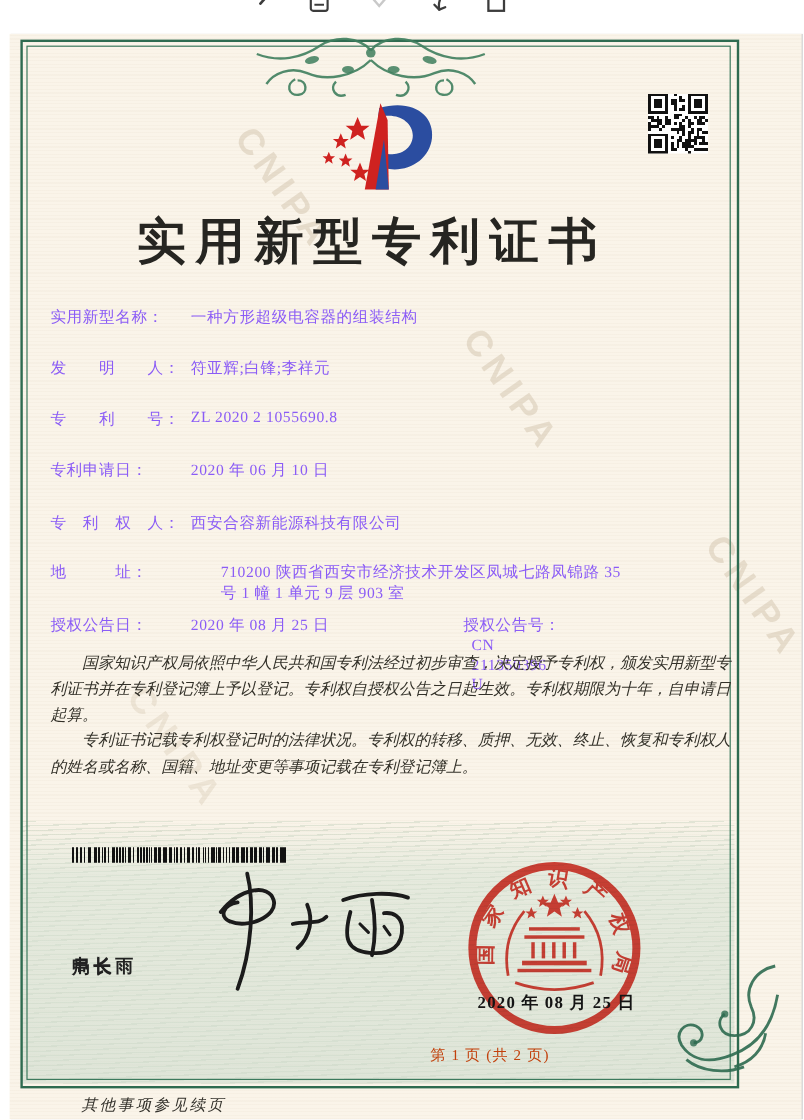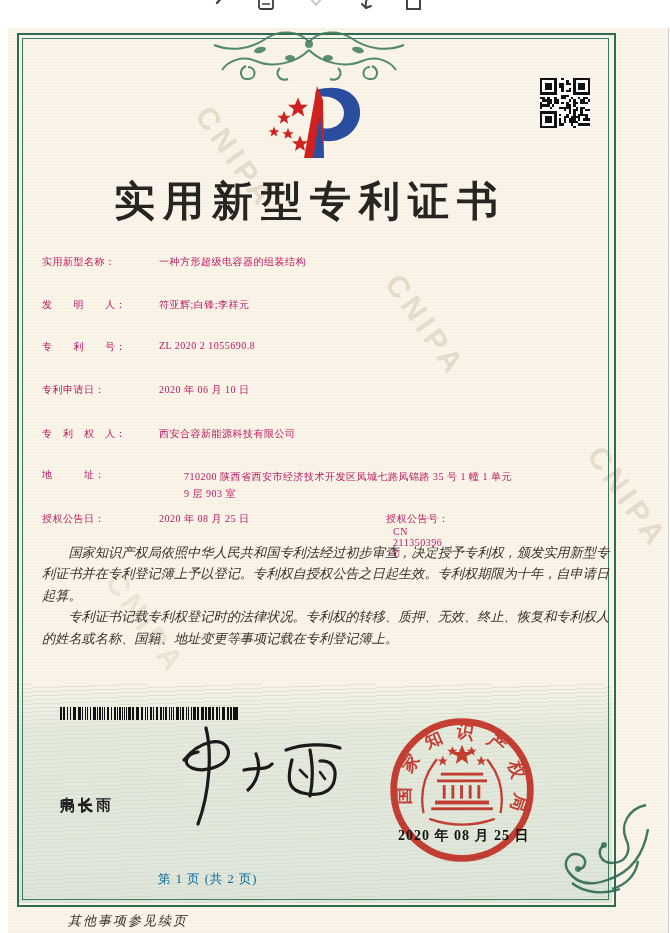--- a/index.html
+++ b/index.html
@@ -22,43 +22,43 @@
         border:2px solid #2e6b50;}
   .border-inner{position:absolute;left:14px;top:10px;width:585px;height:860px;
         border:1px solid #3c7a5d;}
   .ornament-top{position:absolute;left:194px;top:0px;width:214px;height:58px;}
   .corner-flourish{position:absolute;left:550px;top:773px;width:96px;height:100px;}
   .cert-no{position:absolute;left:34px;top:50px;font-size:14px;letter-spacing:1px;color:#3c3a36;}
   .logo{position:absolute;left:252px;top:54px;width:110px;height:88px;}
   .qr{position:absolute;left:532px;top:50px;width:50px;height:50px;}
   .title{position:absolute;left:2px;top:146px;width:600px;text-align:center;
         font-size:41px;font-weight:700;letter-spacing:8px;color:#262521;}
-  .row{position:absolute;left:34px;display:flex;font-size:10px;color:#be185d;letter-spacing:.5px;}
+  .row{position:absolute;left:34px;display:flex;font-size:13px;color:#8b5cf6;letter-spacing:.5px;}
   .row .lbl{width:110px;flex-shrink:0;white-space:pre;}
   .row .val{margin-left:7px;}
   .r0{top:227px}.r1{top:270px}.r2{top:312px}.r3{top:355px}.r4{top:399px}
   .r5{top:440px}.r5 .val{width:336px;line-height:17px;margin-left:32px;}
   .r6{top:484px}
   .grant2{position:absolute;left:344px;top:0;display:flex;flex-direction:column;}
   .grant2 .val{margin-left:7px;}
   .paras{position:absolute;left:34px;top:514px;width:572px;font-size:13.2px;line-height:21.4px;
         font-style:italic;color:#333129;}
   .paras p{margin:0;text-indent:2em;}
   .barcode{position:absolute;left:52px;top:678px;width:180px;height:13px;}
   .barcode svg{width:100%;height:100%;}
   .signer-title{position:absolute;left:52px;top:740px;font-size:15px;font-weight:700;letter-spacing:3px;
         color:#222;font-family:"Liberation Sans","DejaVu Sans",sans-serif;margin-top:29px;}
   .signer-name{position:absolute;left:52px;top:768px;font-size:15px;font-weight:700;letter-spacing:3px;
         color:#222;font-family:"Liberation Sans","DejaVu Sans",sans-serif;}
   .signature{position:absolute;left:160px;top:692px;width:185px;height:112px;}
   .seal{position:absolute;left:377px;top:685px;width:154px;height:154px;mix-blend-mode:multiply;}
   .seal-date{position:absolute;left:390px;top:799px;font-size:14px;font-weight:700;letter-spacing:1px;
         color:#141414;z-index:6;}
-  .page-indicator{position:absolute;left:150px;top:843px;width:300px;text-align:left;
-        font-size:12.5px;color:#0369a1;letter-spacing:1px;}
+  .page-indicator{position:absolute;left:150px;top:843px;width:300px;text-align:right;
+        font-size:12.5px;color:#c2410c;letter-spacing:1px;}
   .continuation{position:absolute;left:60px;top:884px;width:450px;text-align:left;
         font-size:13px;font-style:italic;color:#33312b;letter-spacing:2px;}
   .wm{position:absolute;font-family:"Liberation Sans","DejaVu Sans",sans-serif;font-weight:700;
       font-size:30px;letter-spacing:5px;color:rgba(186,166,136,.30);transform:rotate(55deg);
       transform-origin:left top;pointer-events:none;}
   .wm1{left:208px;top:72px}.wm2{left:398px;top:240px}.wm3{left:600px;top:412px}
   .wm4{left:118px;top:538px;color:rgba(186,166,136,.20)}
 </style>
 </head>
 <body>

